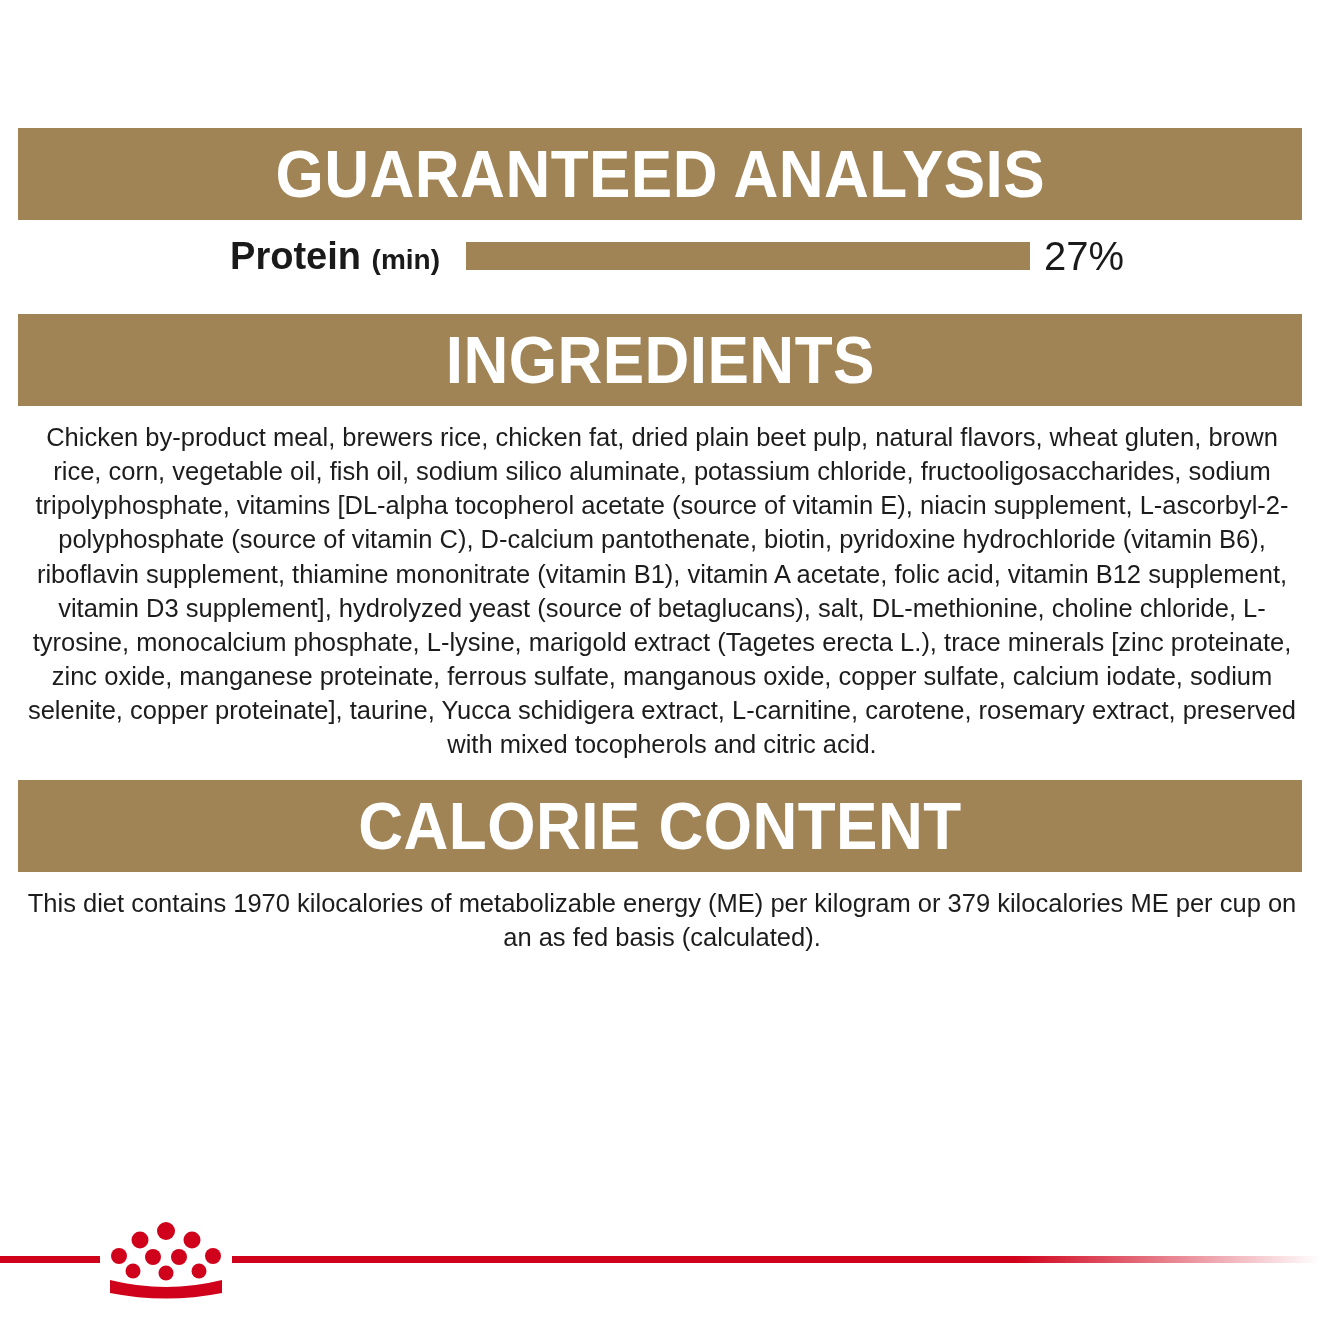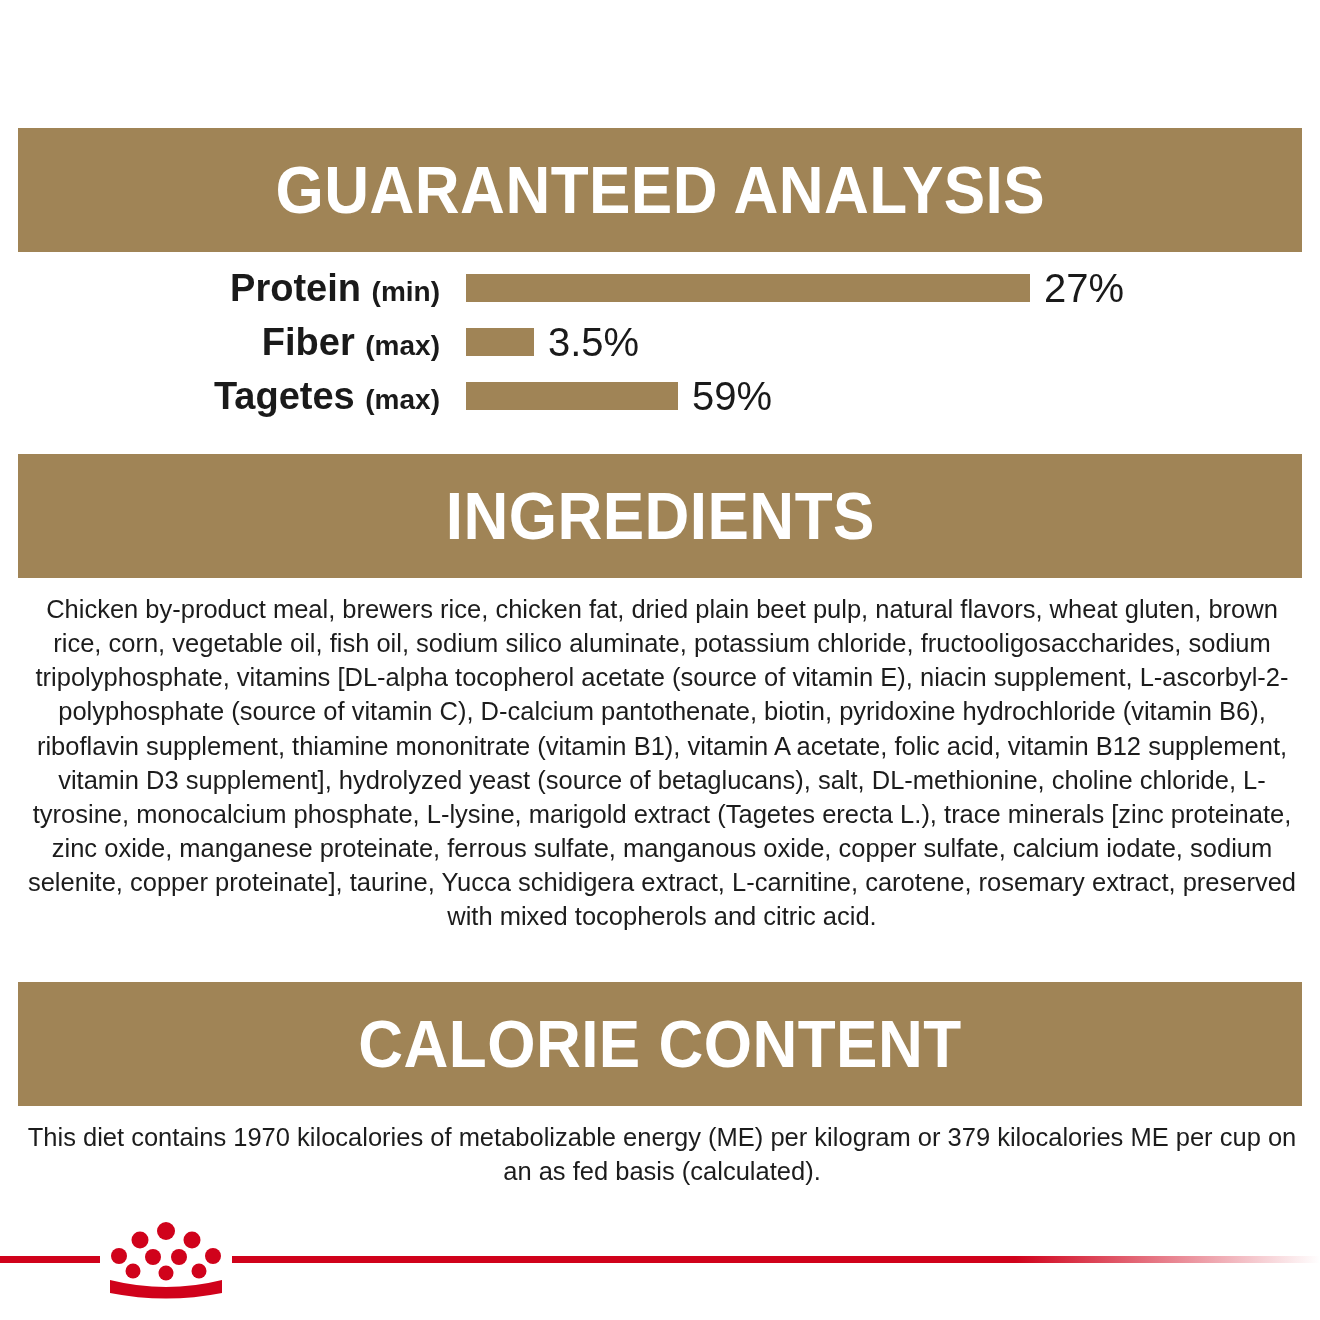--- a/index.html
+++ b/index.html
@@ -15,21 +15,21 @@
     position: relative;
     width: 1320px;
     height: 1320px;
     background: #ffffff;
     overflow: hidden;
   }
 
   
   .banner {
     background: #a08456;
-    height: 124px;
+    height: 92px;
     margin: 0 18px;
     display: flex;
     align-items: center;
     justify-content: center;
   }
   .banner-title {
     color: #ffffff;
     font-size: 66px;
     font-weight: bold;
     letter-spacing: 0.5px;
@@ -37,21 +37,21 @@
     font-family: "Liberation Sans Narrow", "Liberation Sans", sans-serif;
     transform: scaleX(0.94);
   }
 
   
   #ga-banner { margin-top: 128px; }
 
   .ga-table {
     margin: 12px 18px 0 18px;
     display: flex;
-    flex-direction: column;
+    flex-direction: row;
     gap: 6px;
   }
   .ga-row {
     display: flex;
     align-items: center;
     height: 48px;
   }
   .ga-label {
     width: 448px;
     text-align: right;
@@ -87,21 +87,21 @@
 
   .body-text {
     margin: 14px 22px 0 26px;
     color: #1c1c1c;
     font-size: 25.5px;
     line-height: 1.34;
     text-align: center;
   }
 
   
-  #cal-banner { margin-top: 48px; }
+  #cal-banner { margin-top: 18px; }
 
   
   .footer {
     position: absolute;
     left: 0;
     bottom: 0;
     width: 1320px;
     height: 120px;
   }
   .footer-rule-left {

